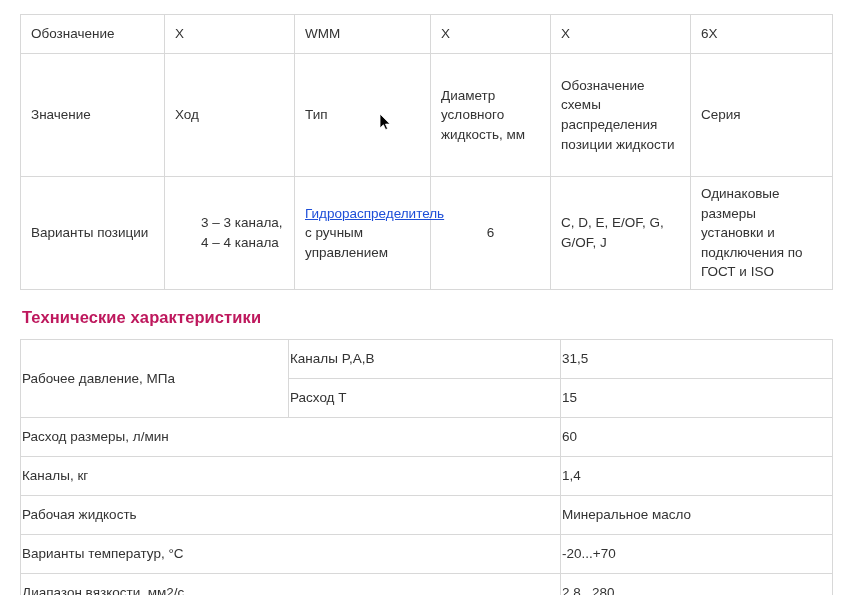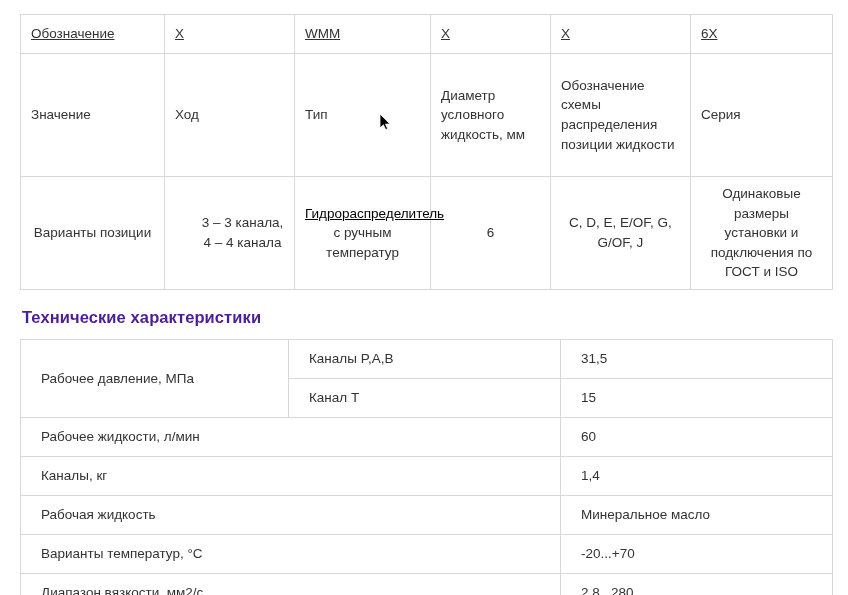--- a/index.html
+++ b/index.html
@@ -30,61 +30,59 @@
     border: 1px solid #d8d8d8;
     padding: 7px 10px;
     vertical-align: middle;
     line-height: 1.45;
     color: #333333;
   }
   table.designation tr.row-head td {
     height: 26px;
     padding-top: 6px;
     padding-bottom: 6px;
-    text-decoration: underline;
   }
   table.designation tr.row-value td {
     height: 108px;
   }
   table.designation tr.row-variants td {
     height: 96px;
-    text-align: center;
   }
 
   .c1 { width: 144px; }
   .c2 { width: 130px; }
   .c3 { width: 136px; }
   .c4 { width: 120px; }
   .c5 { width: 140px; }
   .c6 { width: 142px; }
 
   .center { text-align: center; }
 
   .link {
-    color: #000000;
+    color: #1d4ed8;
     text-decoration: underline;
   }
 
   .section-title {
     font-size: 16.5px;
     font-weight: bold;
-    color: #4c1d95;
+    color: #be185d;
     margin: 18px 0 12px 2px;
     letter-spacing: 0.1px;
   }
 
   table.specs {
     border-collapse: collapse;
     table-layout: fixed;
     width: 812px;
     font-size: 13.5px;
   }
   table.specs td {
     border: 1px solid #d8d8d8;
-    padding: 9px 20px;
+    padding: 9px 1px;
     vertical-align: middle;
     color: #333333;
     height: 20px;
   }
   .s1 { width: 268px; }
   .s2 { width: 272px; }
   .s3 { width: 272px; }
 
   .cursor {
     position: absolute;
@@ -123,21 +121,21 @@
         <td>Ход</td>
         <td>Тип</td>
         <td>Диаметр условного жидкость, мм</td>
         <td>Обозначение схемы распределения позиции жидкости</td>
         <td>Серия</td>
       </tr>
       <tr class="row-variants">
         <td>Варианты позиции</td>
         <td style="white-space: pre-line; padding-left: 36px;">3 – 3 канала,
 4 – 4 канала</td>
-        <td><a class="link" href="#">Гидрораспределитель</a><span> с ручным температур</span></td>
+        <td><a class="link" href="#">Гидрораспределитель</a><span> с ручным управлением</span></td>
         <td class="center">6</td>
         <td>C, D, E, E/OF, G, G/OF, J</td>
         <td>Одинаковые размеры установки и подключения по ГОСТ и ISO</td>
       </tr>
     </tbody>
   </table>
 
   <div class="section-title">Технические характеристики</div>
 
   <table class="specs">
@@ -146,25 +144,25 @@
         <col class="s2">
         <col class="s3">
     </colgroup>
     <tbody>
       <tr>
         <td rowspan="2">Рабочее давление, МПа</td>
         <td>Каналы P,A,B</td>
         <td>31,5</td>
       </tr>
       <tr>
-        <td>Канал T</td>
+        <td>Расход T</td>
         <td>15</td>
       </tr>
       <tr>
-        <td colspan="2">Рабочее жидкости, л/мин</td>
+        <td colspan="2">Расход размеры, л/мин</td>
         <td>60</td>
       </tr>
       <tr>
         <td colspan="2">Каналы, кг</td>
         <td>1,4</td>
       </tr>
       <tr>
         <td colspan="2">Рабочая жидкость</td>
         <td>Минеральное масло</td>
       </tr>

